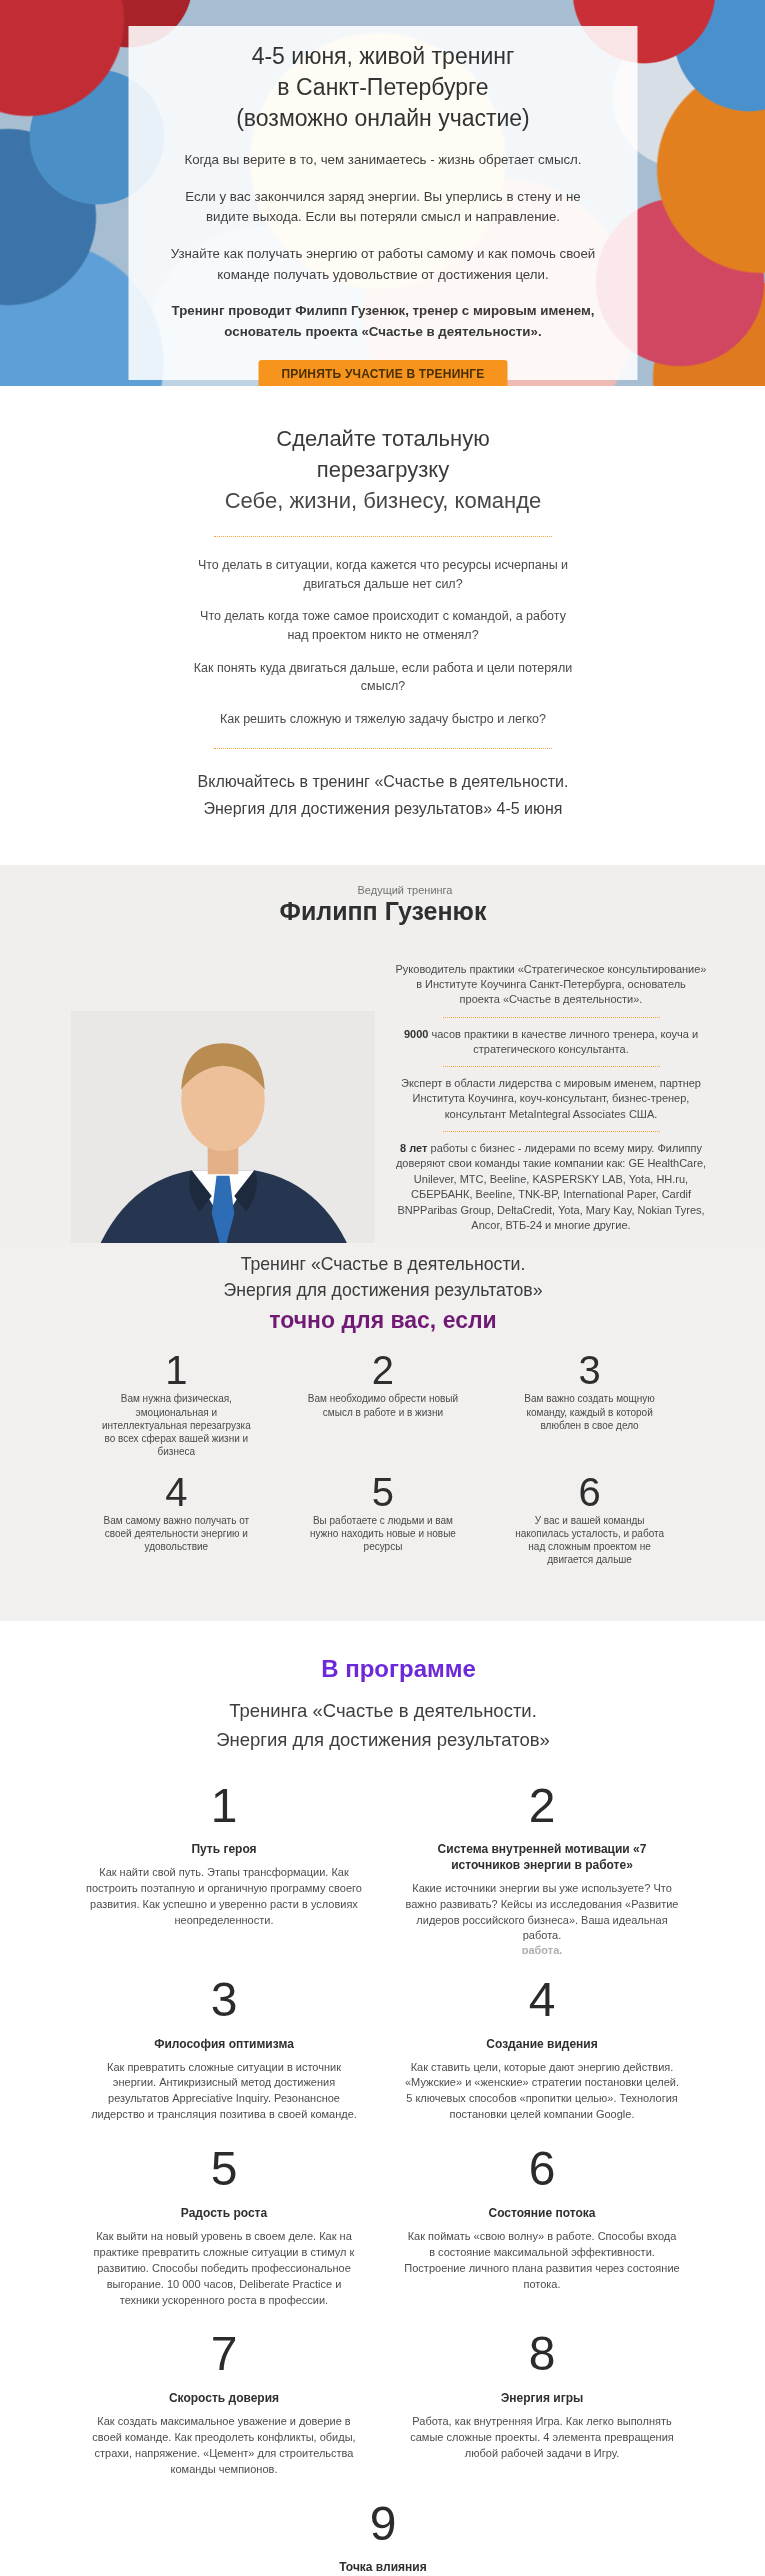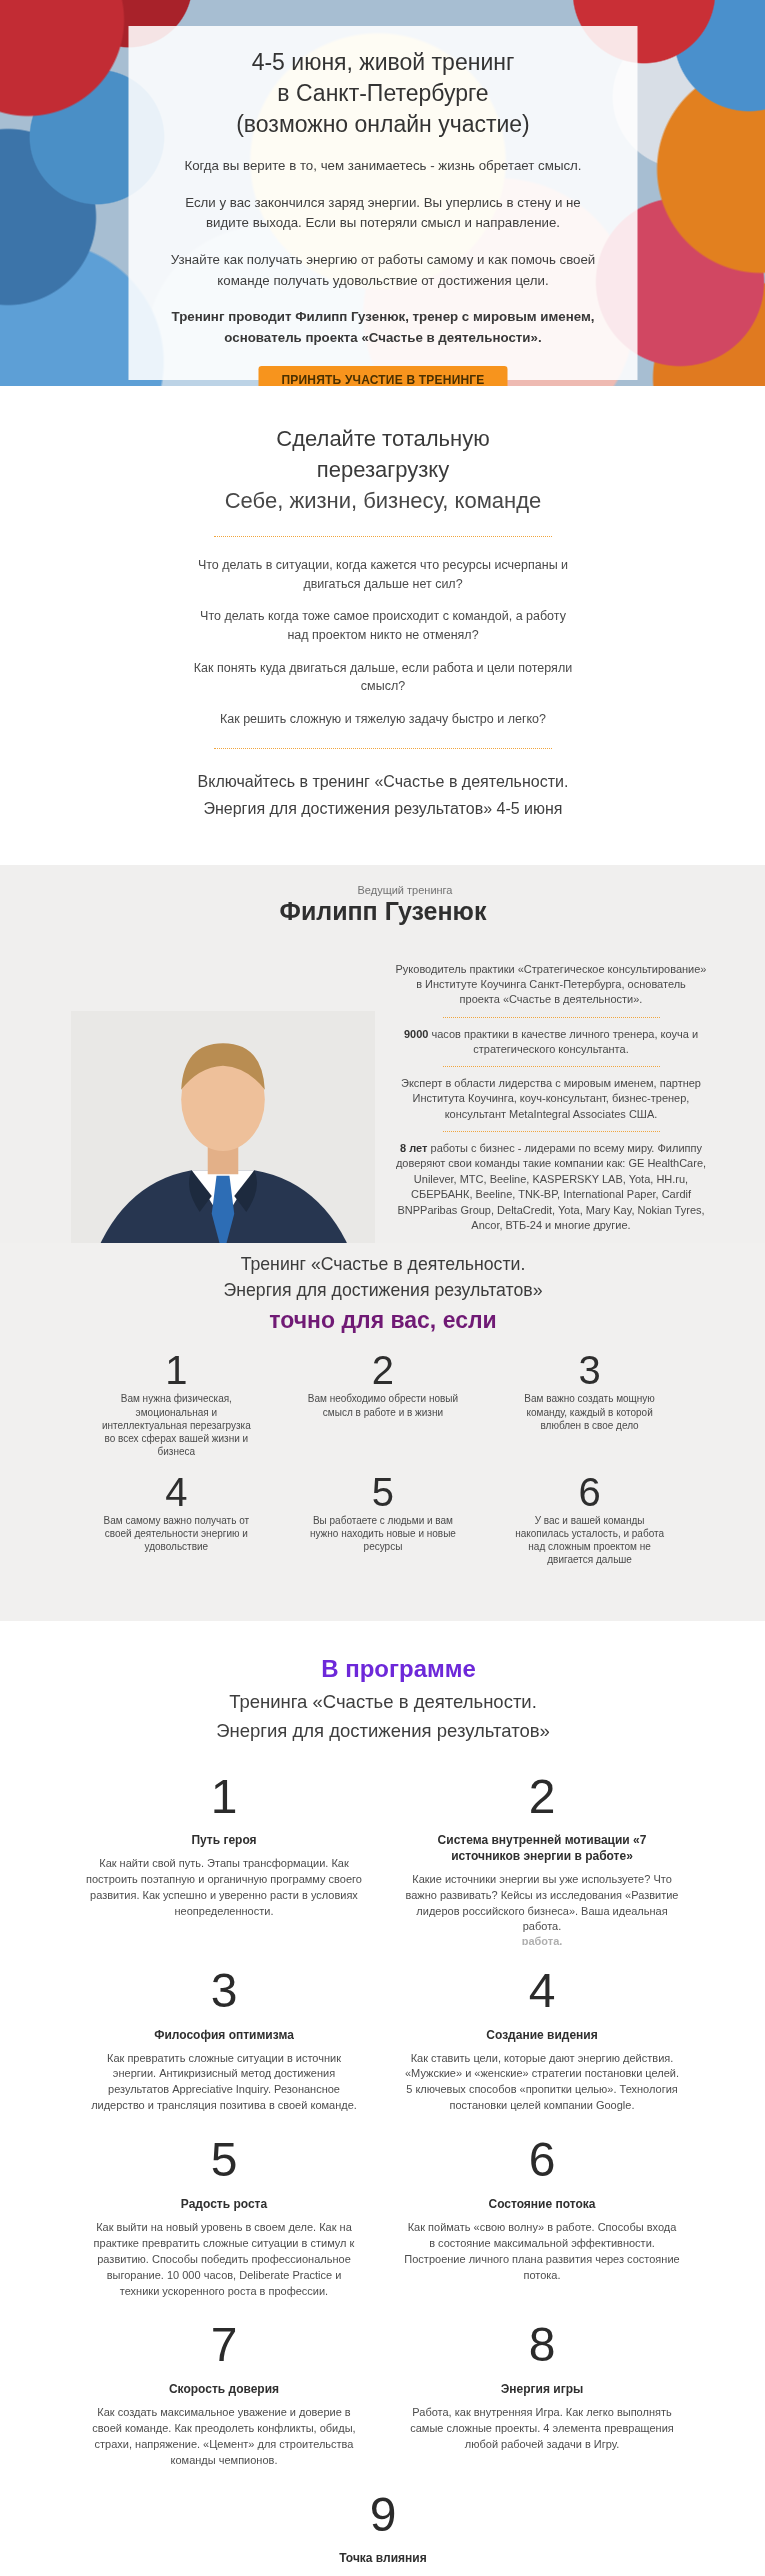--- a/index.html
+++ b/index.html
@@ -19,21 +19,21 @@
       radial-gradient(circle 76px  at 749px 36px, #4a90cc 98%, transparent 100%),
       radial-gradient(circle 105px at 761px 169px,#e2801f 98%, transparent 100%),
       radial-gradient(circle 72px  at 684px 97px,#d8dee6 98%, transparent 100%),
       radial-gradient(circle 85px at 680px 282px,#d14762 98%, transparent 100%),
       radial-gradient(circle 97px at 749px 378px,#e07a20 98%, transparent 100%),
       radial-gradient(circle 129px at 378px 161px,#f2e0a6 98%, transparent 100%),
       radial-gradient(circle 137px at 499px 314px,#eebab2 98%, transparent 100%),
       radial-gradient(circle 121px at 266px 346px,#bcd3e6 98%, transparent 100%);
   }
   .hero-panel { position:absolute; top:26px; bottom:6.4px; left:50%; transform:translateX(-50%);
-    width:509px; background:rgba(255,255,255,0.88); text-align:center; padding-top:13px; }
+    width:509px; background:rgba(255,255,255,0.88); text-align:center; padding-top:7px; }
   .hero-title { font-size:23px; font-weight:400; color:#333; line-height:1.35; margin-top:8px; }
   .hero-p { font-size:13.3px; line-height:1.55; color:#3f3f3f; width:439px; margin:16px auto 0; }
   .hero-p.bold { font-weight:bold; color:#383838; }
   .cta-button { display:inline-block; margin-top:17.7px; padding:7.2px 22.5px; background:#f7941d;
     color:#4a3000; font-size:12px; font-weight:bold; letter-spacing:0.2px; border-radius:3.2px;
     text-decoration:none; cursor:pointer; }
 
   
   .reset { background:#fff; text-align:center; padding:37px 0 42px; }
   .reset-title { font-size:22px; font-weight:400; color:#3a3a3a; line-height:1.42; }
@@ -57,21 +57,21 @@
   .foryou-title { font-size:17.7px; font-weight:300; color:#3c3c3c; line-height:1.5; }
   .foryou-bold { font-size:23px; font-weight:bold; color:#701a75; margin-top:3.2px; }
   .foryou-grid { display:flex; flex-wrap:wrap; width:620px; margin:14.5px auto 0; }
   .foryou-item { width:33.33%; padding:0 22.5px; margin-bottom:11.3px; }
   .fy-num { font-size:40px; color:#2e2e2e; line-height:1.1; }
   .fy-text { margin-top:0; font-size:10px; line-height:1.32; color:#4a4a4a; }
 
   
   .program { background:#fff; text-align:center; padding:34px 0 24px; }
   .program-title { font-size:24px; font-weight:bold; color:#6d28d9;padding-left:31px; }
-  .program-subtitle { font-size:18.5px; font-weight:300; color:#3e3e3e; line-height:1.6; margin-top:4px; }
+  .program-subtitle { font-size:18.5px; font-weight:300; color:#3e3e3e; line-height:1.6; margin-top:13px; }
   .program-grid { display:flex; flex-wrap:wrap; width:636px; margin:4.8px auto 0; }
   .program-item { width:50%; padding:0 21px; margin-top:21px; }
   .program-item.single { width:100%; }
   .program-item.single .pg-text, .program-item.single .pg-title { width:298px; margin-left:auto; margin-right:auto; }
   .pg-num { font-size:48px; color:#2b2b2b; line-height:1.05; }
   .pg-title { font-size:12px; font-weight:bold; color:#2f2f2f; margin-top:11.3px; line-height:1.3; }
   .pg-text { font-size:11px; line-height:1.45; color:#4d4d4d; margin-top:7.2px; }
   .pg-ghost { font-size:11px; color:#4d4d4d; opacity:.45; height:9.7px; overflow:hidden;font-weight:bold; }
 </style>
 </head>

